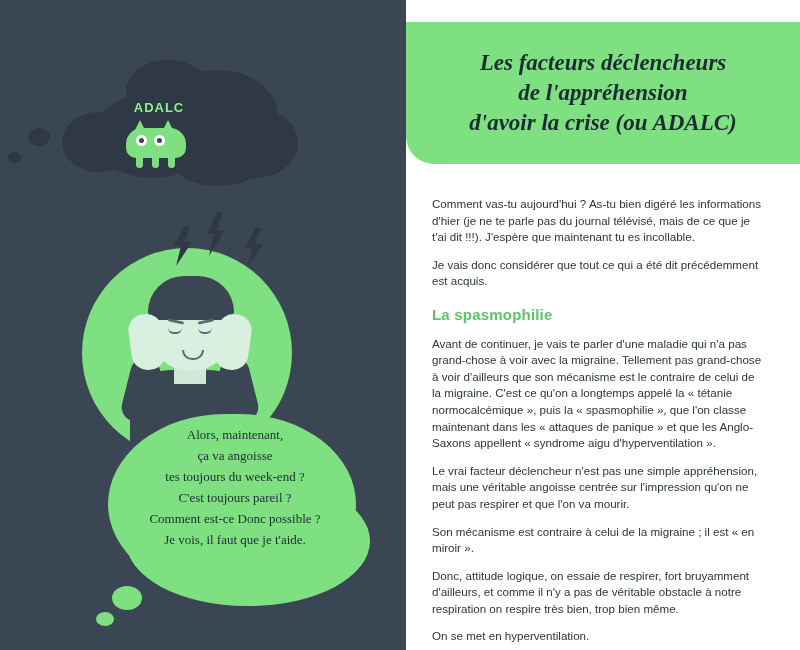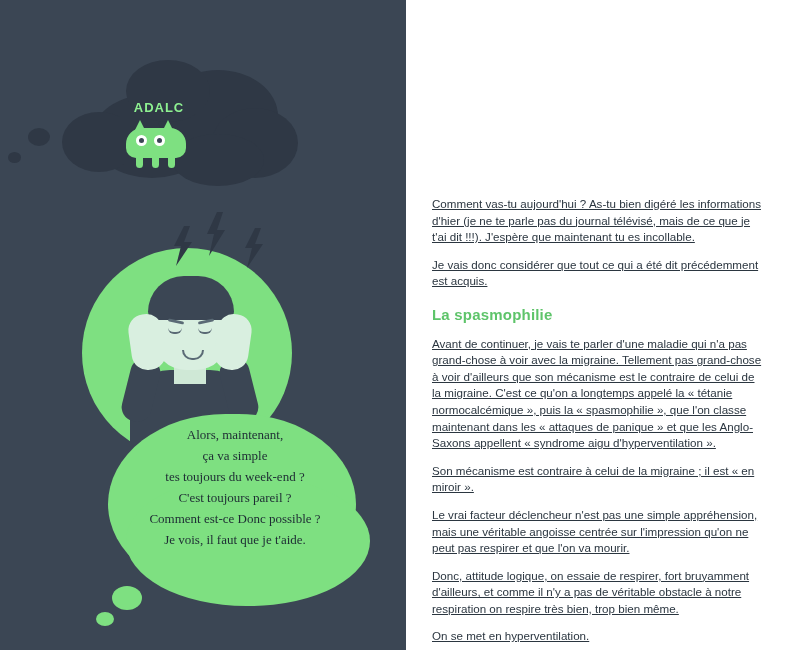--- a/index.html
+++ b/index.html
@@ -110,21 +110,21 @@
     margin:0;padding:26px 26px 0 26px;
     font-family:"Liberation Serif",serif;
     font-style:italic;font-weight:bold;
     font-size:23px;line-height:30px;
     color:#1d2b33;text-align:center;
   }
   .body-col{
     position:absolute;left:26px;top:196px;width:338px;
     color:#2b3640;font-size:11.6px;line-height:16.6px;
   }
-  .body-col p{margin:0 8px 11px 0;text-decoration:underline;}
+  .body-col p{margin:0 8px 11px 0;}
   h2.sub{
     margin:17px 0 12px 0;
     color:#5ec46a;
     font-size:15px;font-weight:bold;letter-spacing:.2px;
   }
 </style>
 </head>
 <body>
 
 <div class="spread">
@@ -190,35 +190,42 @@
         <span class="hand r"></span>
     </div>
 
     <div class="bubble bub-main"></div>
     <div class="bubble bub-main2"></div>
     <div class="bubble bub-tail1"></div>
     <div class="bubble bub-tail2"></div>
 
     <div class="bubble-text">
       <div>Alors, maintenant,</div>
-      <div>ça va simple</div>
+      <div>ça va angoisse</div>
       <div>tes toujours du week-end ?</div>
       <div>C'est toujours pareil ?</div>
       <div>Comment est-ce Donc possible ?</div>
       <div>Je vois, il faut que je t'aide.</div>
     </div>
   </div>
 
   <div class="page-right">
 
+    <div class="title-band">
+      <h1>
+        <span>Les facteurs déclencheurs</span><br>
+        <span>de l'appréhension</span><br>
+        <span>d'avoir la crise (ou ADALC)</span>
+      </h1>
+    </div>
 
     <div class="body-col">
       <p>Comment vas-tu aujourd'hui ? As-tu bien digéré les informations d'hier (je ne te parle pas du journal télévisé, mais de ce que je t'ai dit !!!). J'espère que maintenant tu es incollable.</p>
       <p>Je vais donc considérer que tout ce qui a été dit précédemment est acquis.</p>
       <h2 class="sub">La spasmophilie</h2>
       <p>Avant de continuer, je vais te parler d'une maladie qui n'a pas grand-chose à voir avec la migraine. Tellement pas grand-chose à voir d'ailleurs que son mécanisme est le contraire de celui de la migraine. C'est ce qu'on a longtemps appelé la « tétanie normocalcémique », puis la « spasmophilie », que l'on classe maintenant dans les « attaques de panique » et que les Anglo-Saxons appellent « syndrome aigu d'hyperventilation ».</p>
+      <p>Le vrai facteur déclencheur n'est pas une simple appréhension, mais une véritable angoisse centrée sur l'impression qu'on ne peut pas respirer et que l'on va mourir.</p>
       <p>Son mécanisme est contraire à celui de la migraine ; il est « en miroir ».</p>
-      <p>Le vrai facteur déclencheur n'est pas une simple appréhension, mais une véritable angoisse centrée sur l'impression qu'on ne peut pas respirer et que l'on va mourir.</p>
       <p>Donc, attitude logique, on essaie de respirer, fort bruyamment d'ailleurs, et comme il n'y a pas de véritable obstacle à notre respiration on respire très bien, trop bien même.</p>
       <p>On se met en hyperventilation.</p>
     </div>
   </div>
 </div>
 
 </body></html>

